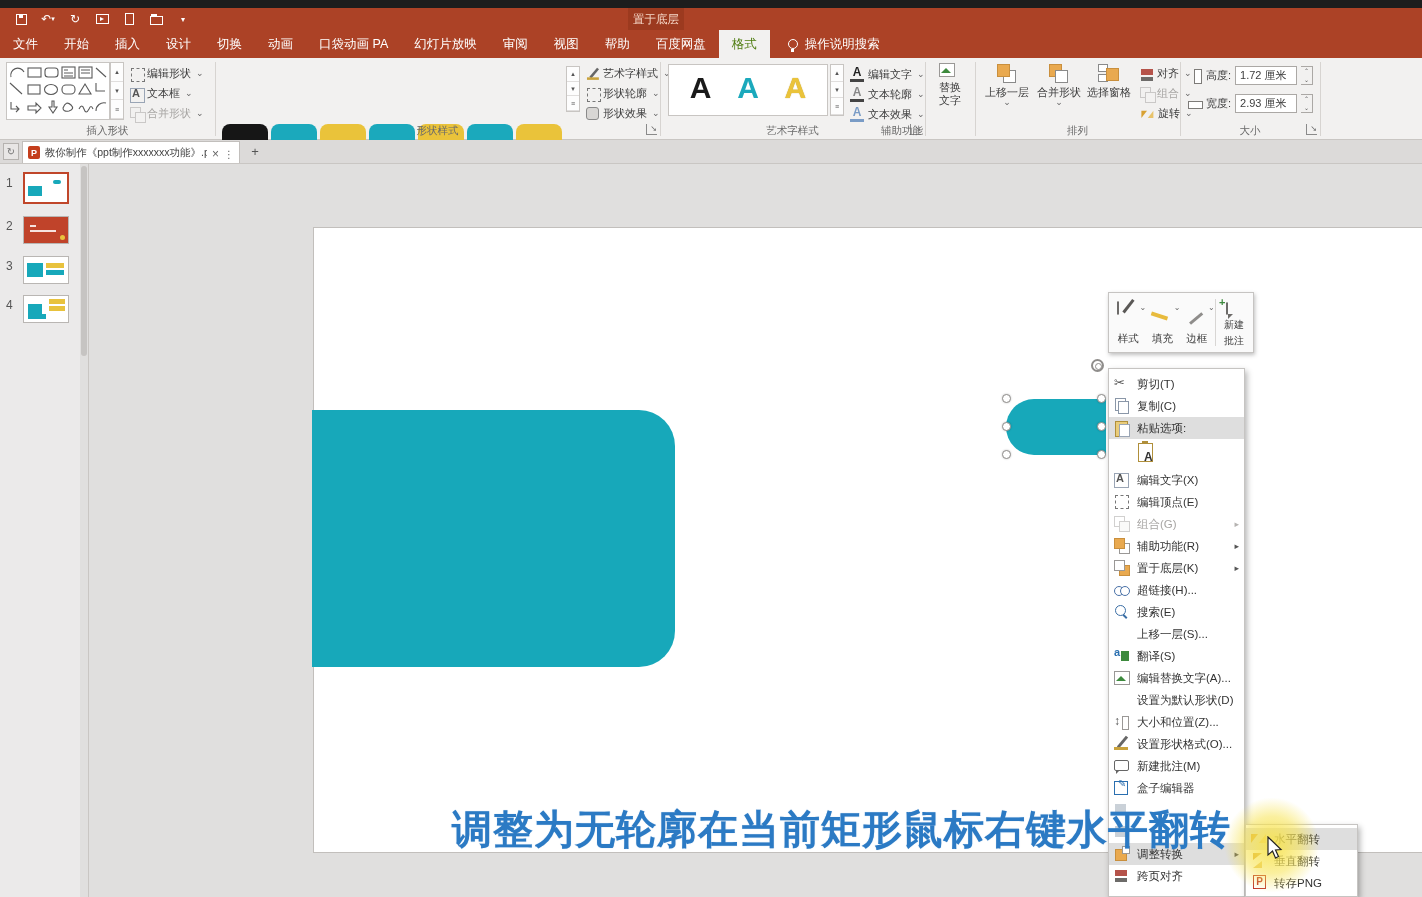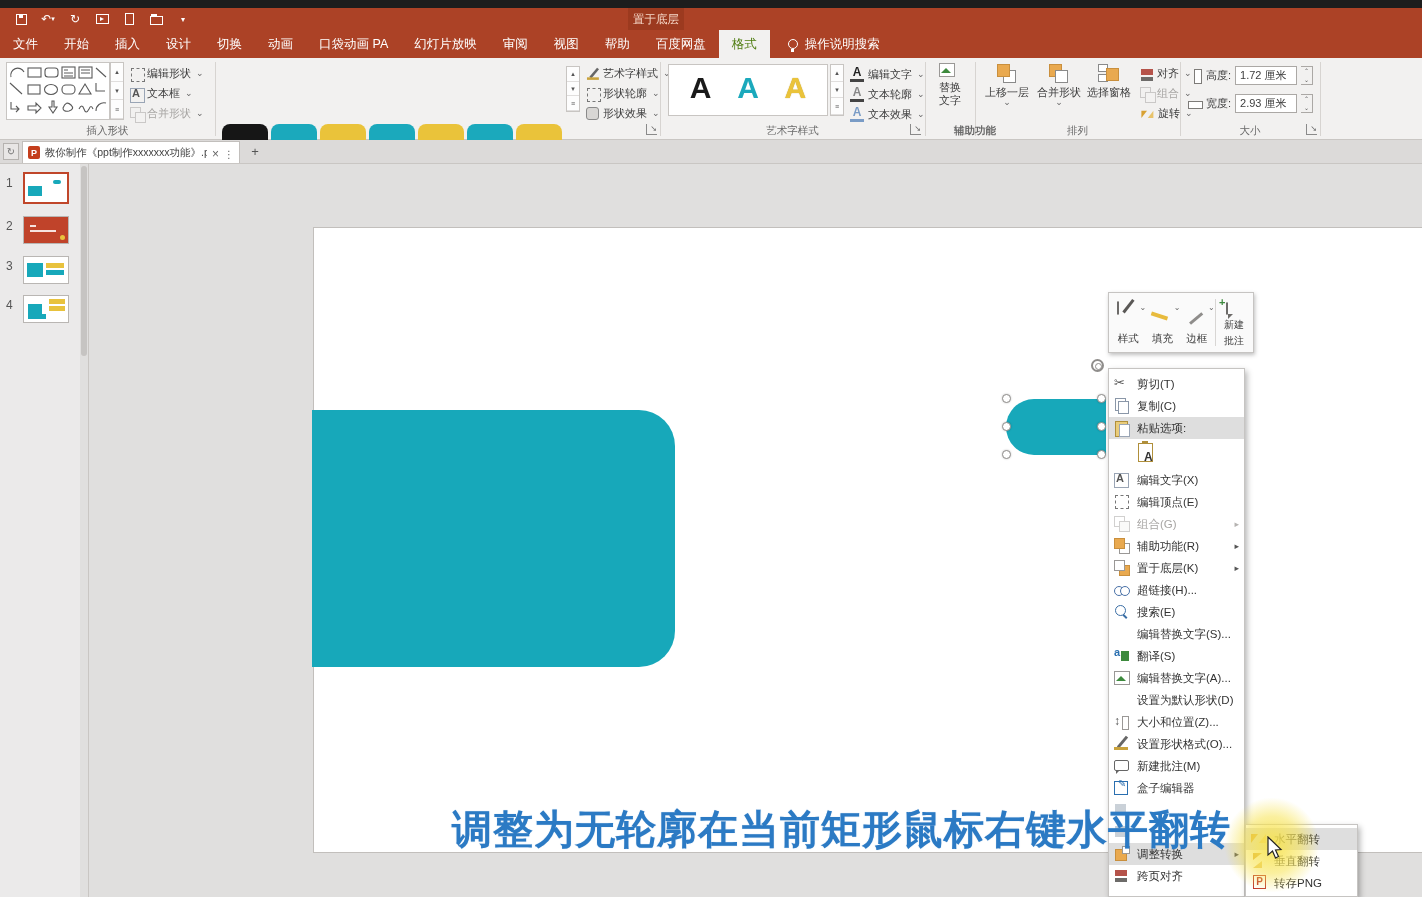--- a/index.html
+++ b/index.html
@@ -293,20 +293,21 @@
     <span>艺术字样式</span>
   </div>
   <div class="rbtn-s" style="left:586px; top:28px;">
     <span class="mi ic-edit-points" style="width:13px;height:13px;flex:0 0 13px;"></span>
     <span>形状轮廓</span>
   </div>
   <div class="rbtn-s" style="left:586px; top:48px;">
     <span class="mi" style="width:13px;height:13px;flex:0 0 13px;border:1px solid #8a8a8a;border-radius:3px;background:#d8d6d4;"></span>
     <span>形状效果</span>
   </div>
+  <div class="glabel" style="left:215px; width:445px;">形状样式</div>
   <div class="launcher" style="left:646px;"></div>
 
   <div class="gallery-box" style="left:668px; top:6px; width:160px; height:52px; display:flex; justify-content:space-around; padding:0 8px;">
     <span class="letterA" style="color:#1a1a1a;">A</span>
     <span class="letterA" style="color:#1BA9BC;">A</span>
     <span class="letterA" style="color:#EAC33A; text-shadow:0 0 1px #b89420;">A</span>
   </div>
   <div class="scrollcol" style="left:830px; top:6px; height:52px;">
     <span>▴</span>
       <span>▾</span>
@@ -325,21 +326,21 @@
     <span>文本效果</span>
   </div>
   <div class="glabel" style="left:660px; width:265px;">艺术字样式</div>
   <div class="launcher" style="left:910px;"></div>
 
   <div class="bigbtn" style="left:928px; top:4px; width:44px;">
     <span class="mi ic-alt-text" style="width:22px;height:18px;flex:none;margin-bottom:1px;"></span>
     <span>替换</span>
     <span>文字</span>
   </div>
-  <div class="glabel" style="left:950px; width:50px;font-weight:bold;">辅助功能</div>
+  <div class="glabel" style="left:877px; width:50px;">辅助功能</div>
 
   <div class="bigbtn" style="left:980px; top:6px; width:54px;">
     <span class="arr-ic">
         <i style="left:7px;top:6px;"></i>
         <i class="orange" style="left:1px;top:0;"></i>
       </span>
     <span>上移一层</span>
     <span class="caret-d">⌄</span>
   </div>
   <div class="bigbtn" style="left:1032px; top:6px; width:54px;">
@@ -515,21 +516,21 @@
   <div class="cm-row">
     <span class="mi ic-hyperlink"></span>
     <span class="cm-label">超链接(H)...</span>
   </div>
   <div class="cm-row">
     <span class="mi ic-search"></span>
     <span class="cm-label">搜索(E)</span>
   </div>
   <div class="cm-row">
     <span class="mi"></span>
-    <span class="cm-label">编辑替换文字(S)...</span>
+    <span class="cm-label">上移一层(S)...</span>
   </div>
   <div class="cm-row">
     <span class="mi ic-translate"></span>
     <span class="cm-label">翻译(S)</span>
   </div>
   <div class="cm-row">
     <span class="mi ic-alt-text"></span>
     <span class="cm-label">编辑替换文字(A)...</span>
   </div>
   <div class="cm-row">

